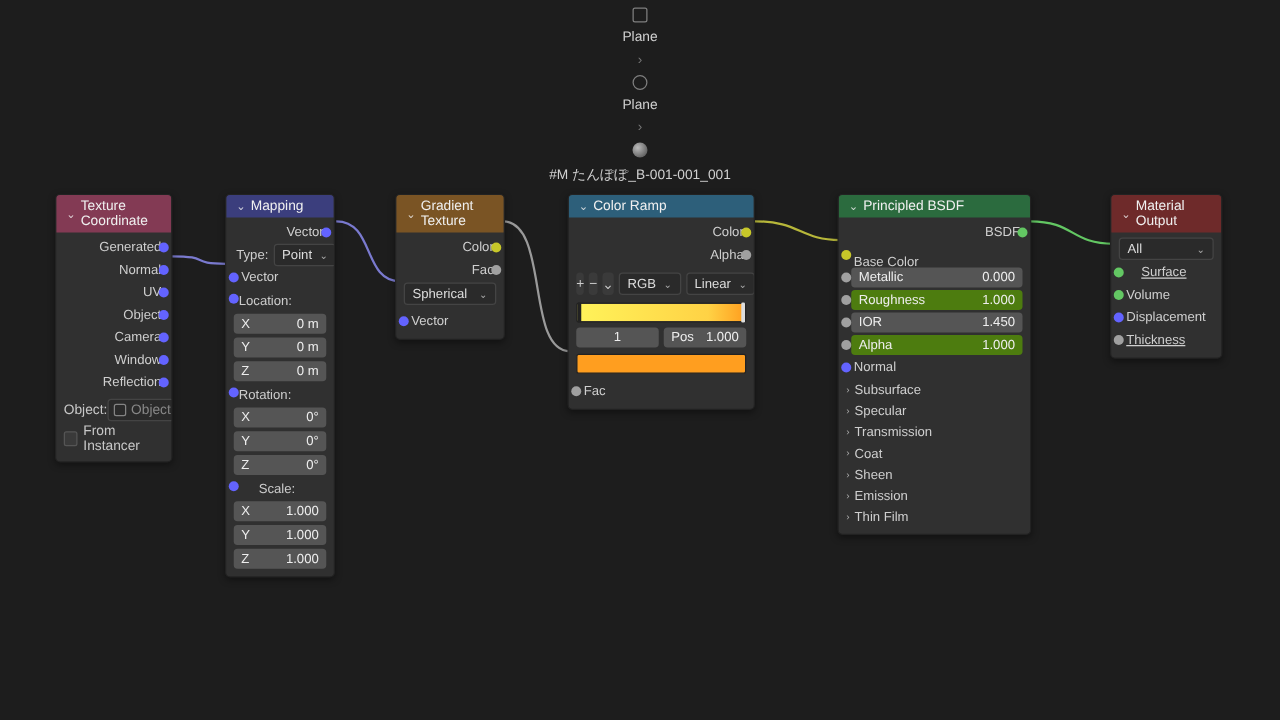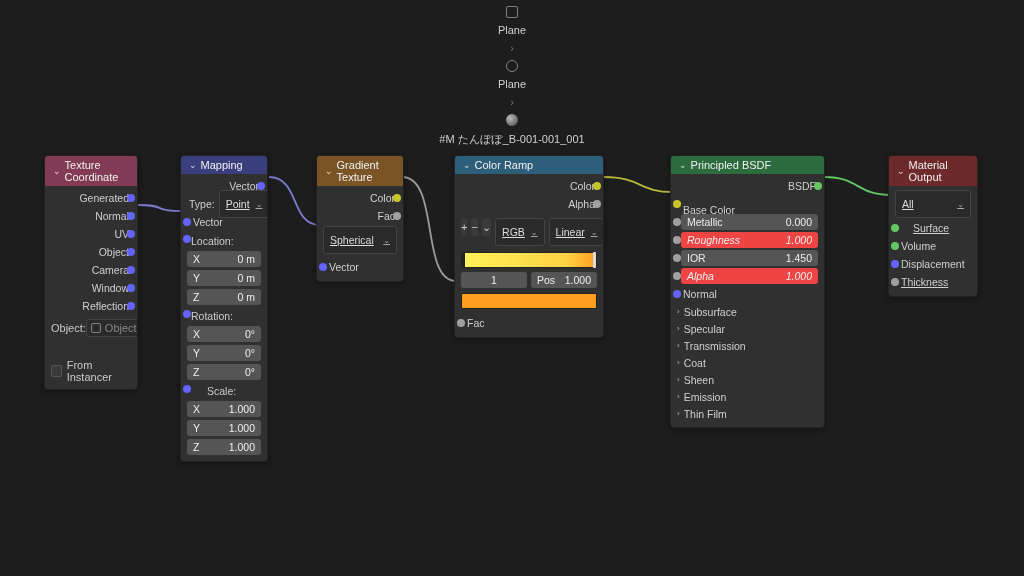--- a/index.html
+++ b/index.html
@@ -73,43 +73,43 @@
   .sock.vec{background:#6363ff;}
   .sock.col{background:#c7c729;}
   .sock.fac{background:#a0a0a0;}
   .sock.sh{background:#63c763;}
   .field {
     display:flex; align-items:center; justify-content:space-between;
     background:#555; border-radius:3px;
     padding:2px 6px; height:16px;
     font-size:10.5px; color:#eee;
   }
-  .field.blue{background:#ef4444;font-style:italic;}
+  .field.blue{background:#4d7c0f;}
   .field.triple{background:#555; margin-top:1px;}
   .dropdown {
     background:#2a2a2a; border:1px solid #444; border-radius:3px;
-    padding:2px 6px; height:28px; font-size:10.5px; color:#ddd;
-    display:flex; align-items:center; justify-content:space-between; gap:6px;text-decoration:underline;
+    padding:2px 6px; height:18px; font-size:10.5px; color:#ddd;
+    display:flex; align-items:center; justify-content:space-between; gap:6px;
   }
   .dropdown .dd-chev{font-size:8px;opacity:.7;}
   .ramp-controls{display:flex; gap:4px; margin:4px 0;}
   .ramp-btn{background:#3a3a3a;border-radius:3px;width:18px;height:18px;display:flex;align-items:center;justify-content:center;color:#ccc;font-size:11px;}
   .ramp-grad{
     height:16px; border-radius:2px; position:relative;
     background:linear-gradient(to right,#fff35a 0%,#ffd245 78%,#ff9e1f 100%);
     border:1px solid #222;
     margin-bottom:2px;
   }
   .ramp-stop{position:absolute;top:-1px;bottom:-1px;width:3px;border-radius:1px;}
   .ramp-pos{display:flex;gap:4px;margin-bottom:3px;}
   .ramp-pos .field{flex:1;}
   .ramp-swatch{height:16px;border-radius:2px;border:1px solid #222;}
   .objpick{display:flex;align-items:center;gap:0;}
   .objpick .pickbox{background:#2a2a2a;border:1px solid #444;border-radius:3px;height:18px;flex:1;display:flex;align-items:center;padding:0 4px;gap:4px;color:#888;}
-  .chk{display:flex;align-items:center;gap:5px;margin-top:20px;}
+  .chk{display:flex;align-items:center;gap:5px;margin-top:0;}
   .chk .box{width:12px;height:12px;background:#3a3a3a;border:1px solid #555;border-radius:2px;}
   .sect{font-size:10.5px;color:#ccc;margin:3px 0 1px;}
   .expand{display:flex;align-items:center;gap:4px;height:15px;font-size:10.5px;color:#cfcfcf;}
   .expand .ar{font-size:8px;opacity:.8;}
   .rel{position:relative;}
 </style>
 </head>
 <body>
 
 <div class="breadcrumb">

